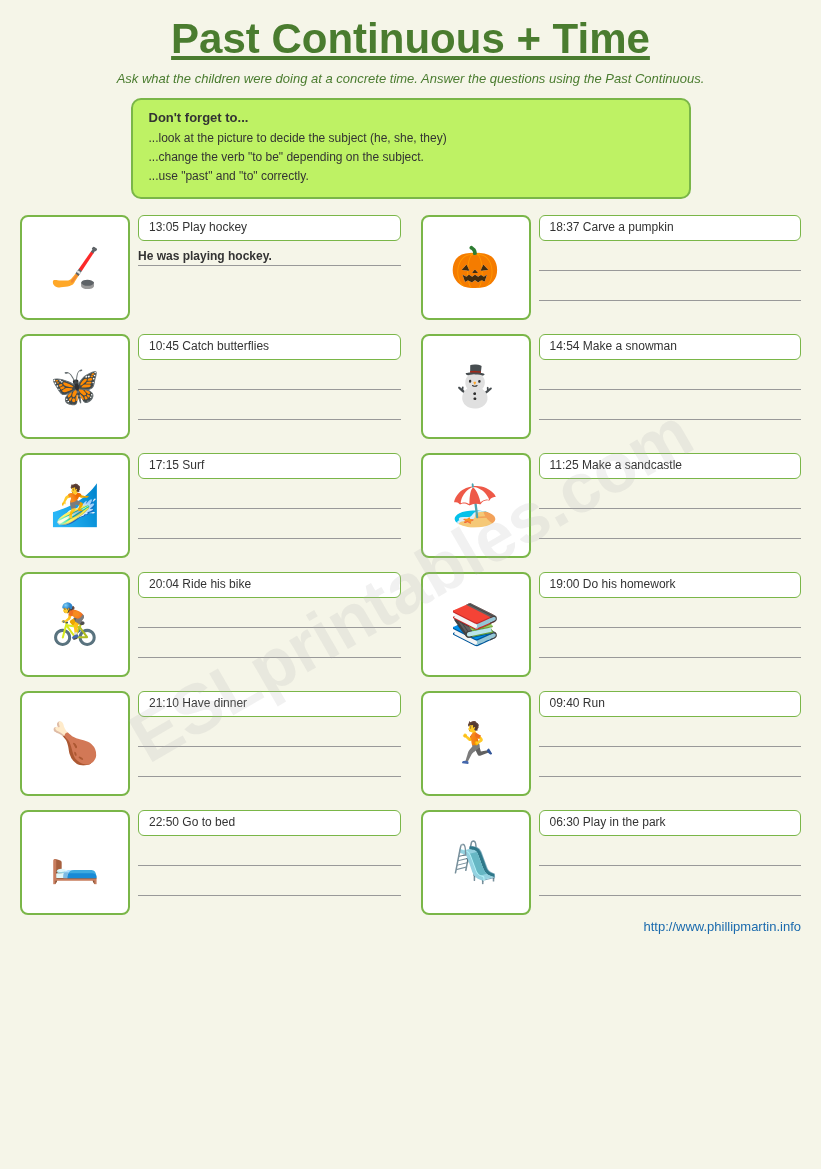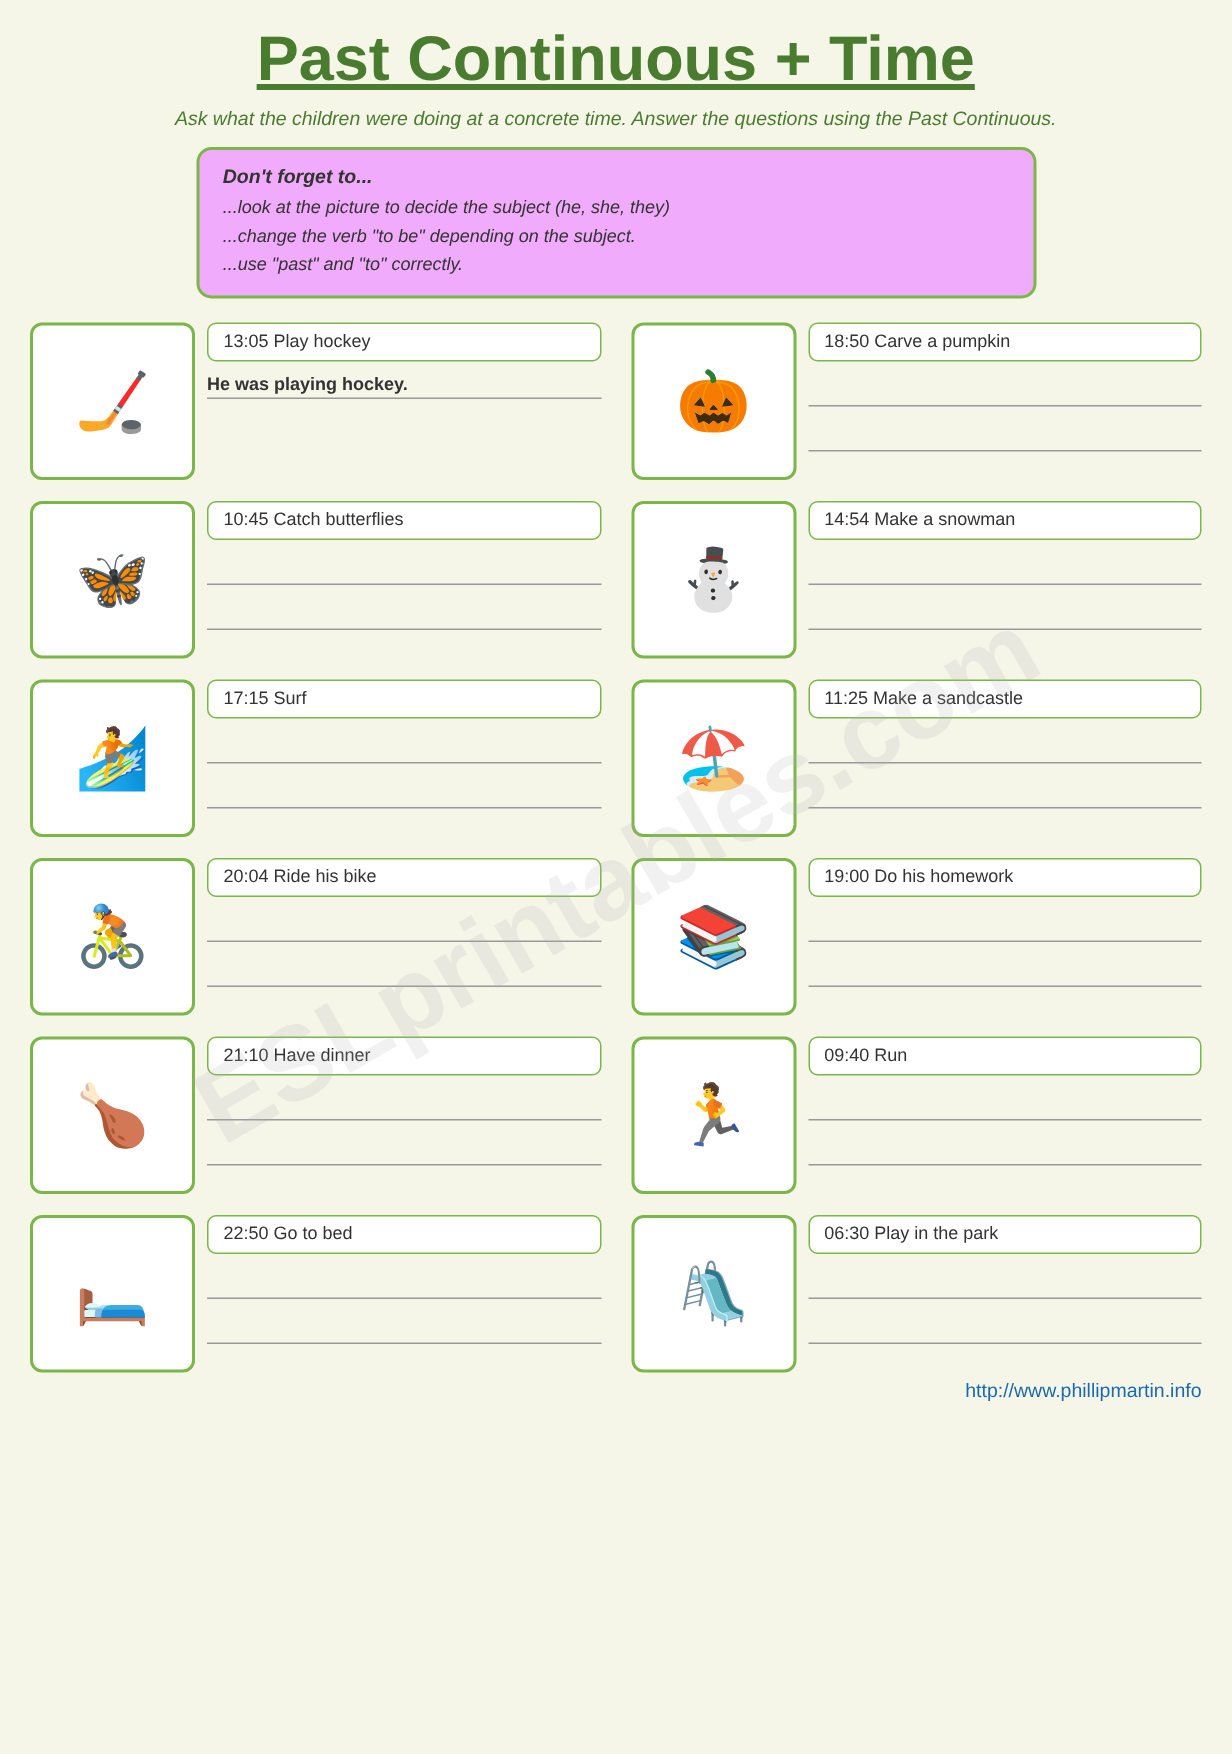--- a/index.html
+++ b/index.html
@@ -24,25 +24,24 @@
       font-size: 13px;
       color: #4a7c2f;
       font-family: 'Comic Sans MS', cursive, sans-serif;
       text-align: center;
       margin-bottom: 12px;
       font-style: italic;
     }
     .reminder-box {
       border: 2px solid #7ab648;
       border-radius: 10px;
-      background: #f0abfc;
+      background: #bef264;
       padding: 10px 16px;
       margin: 12px auto 16px auto;
       max-width: 560px;
-      font-style: italic;
     }
     .reminder-box .reminder-title {
       font-weight: bold;
       font-size: 13px;
       color: #333;
       margin-bottom: 4px;
       font-family: 'Comic Sans MS', cursive, sans-serif;
     }
     .reminder-box p {
       font-size: 12px;
@@ -159,21 +158,21 @@
       <div class="label-box">13:05 Play hockey</div>
       <div class="example-a">He was playing hockey.</div>
     </div>
   </div>
 
   <div class="exercise-item">
     <div class="image-box">
       <span>🎃</span>
     </div>
     <div class="content-area">
-      <div class="label-box">18:50 Carve a pumpkin</div>
+      <div class="label-box">18:37 Carve a pumpkin</div>
       <input class="write-line" type="text" placeholder="" style="">
       <input class="write-line" type="text" placeholder="" style="">
     </div>
   </div>
 
   <div class="exercise-item">
     <div class="image-box">
       <span>🦋</span>
     </div>
     <div class="content-area">

